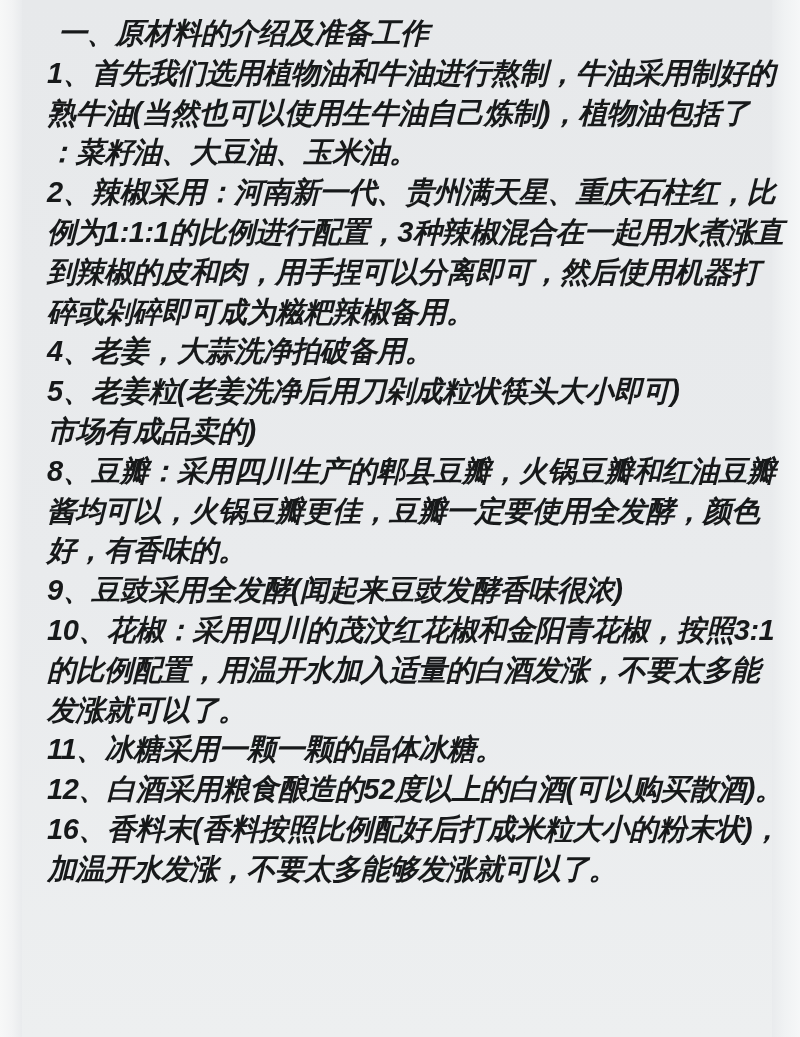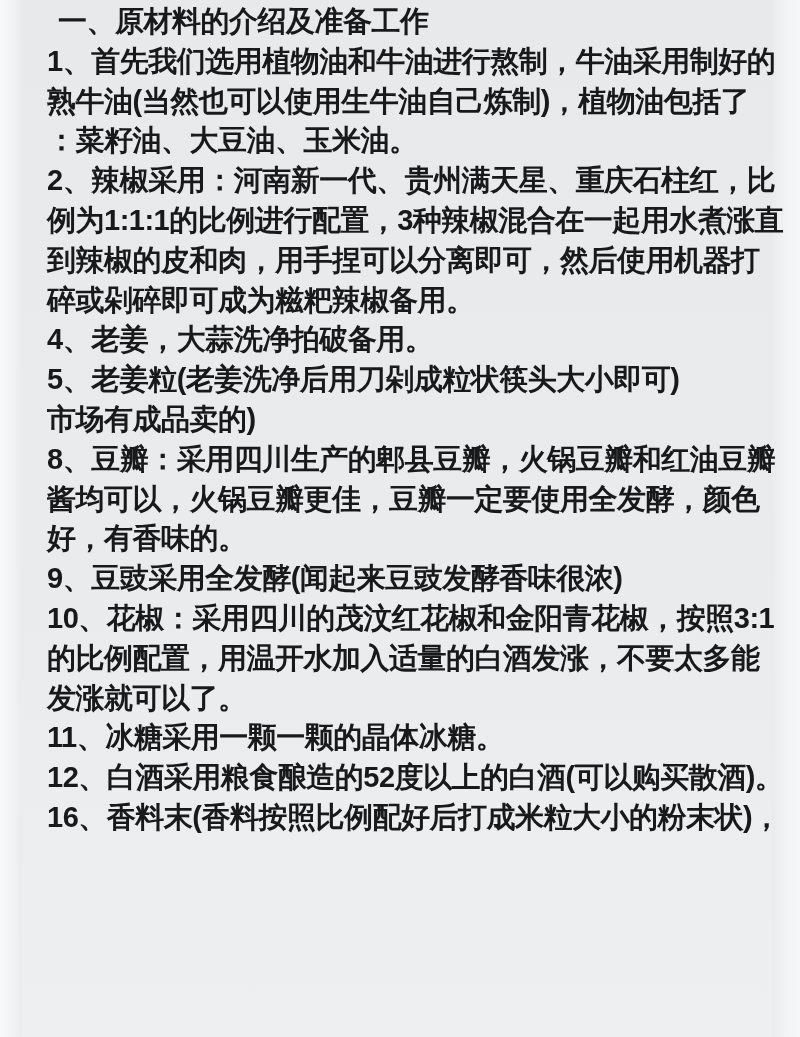--- a/index.html
+++ b/index.html
@@ -34,21 +34,22 @@
   .edge.right {
     right: 0;
     width: 28px;
     background: linear-gradient(270deg, #f6f7f8 0%, #f0f2f3 55%, #e9ebed 100%);
   }
   .content {
     position: absolute;
     left: 0;
     top: 0;
     right: 0;
-    padding: 2px 26px 0 47px;
+    padding: 14px 26px 0 47px;
+    font-style: italic;
   }
   .line {
     font-size: 29px;
     line-height: 39.8px;
     font-weight: 700;
     color: #17191a;
     letter-spacing: -0.5px;
     white-space: nowrap;
   }
   .heading {
@@ -77,15 +78,16 @@
         <div class="line">8、豆瓣：采用四川生产的郫县豆瓣，火锅豆瓣和红油豆瓣</div>
         <div class="line">酱均可以，火锅豆瓣更佳，豆瓣一定要使用全发酵，颜色</div>
         <div class="line">好，有香味的。</div>
         <div class="line">9、豆豉采用全发酵(闻起来豆豉发酵香味很浓)</div>
         <div class="line">10、花椒：采用四川的茂汶红花椒和金阳青花椒，按照3:1</div>
         <div class="line">的比例配置，用温开水加入适量的白酒发涨，不要太多能</div>
         <div class="line">发涨就可以了。</div>
         <div class="line">11、冰糖采用一颗一颗的晶体冰糖。</div>
         <div class="line">12、白酒采用粮食酿造的52度以上的白酒(可以购买散酒)。</div>
         <div class="line">16、香料末(香料按照比例配好后打成米粒大小的粉末状)，</div>
+        <div class="line">加温开水发涨，不要太多能够发涨就可以了。</div>
       </div>
   </div>
 </div>
 
 </body></html>

